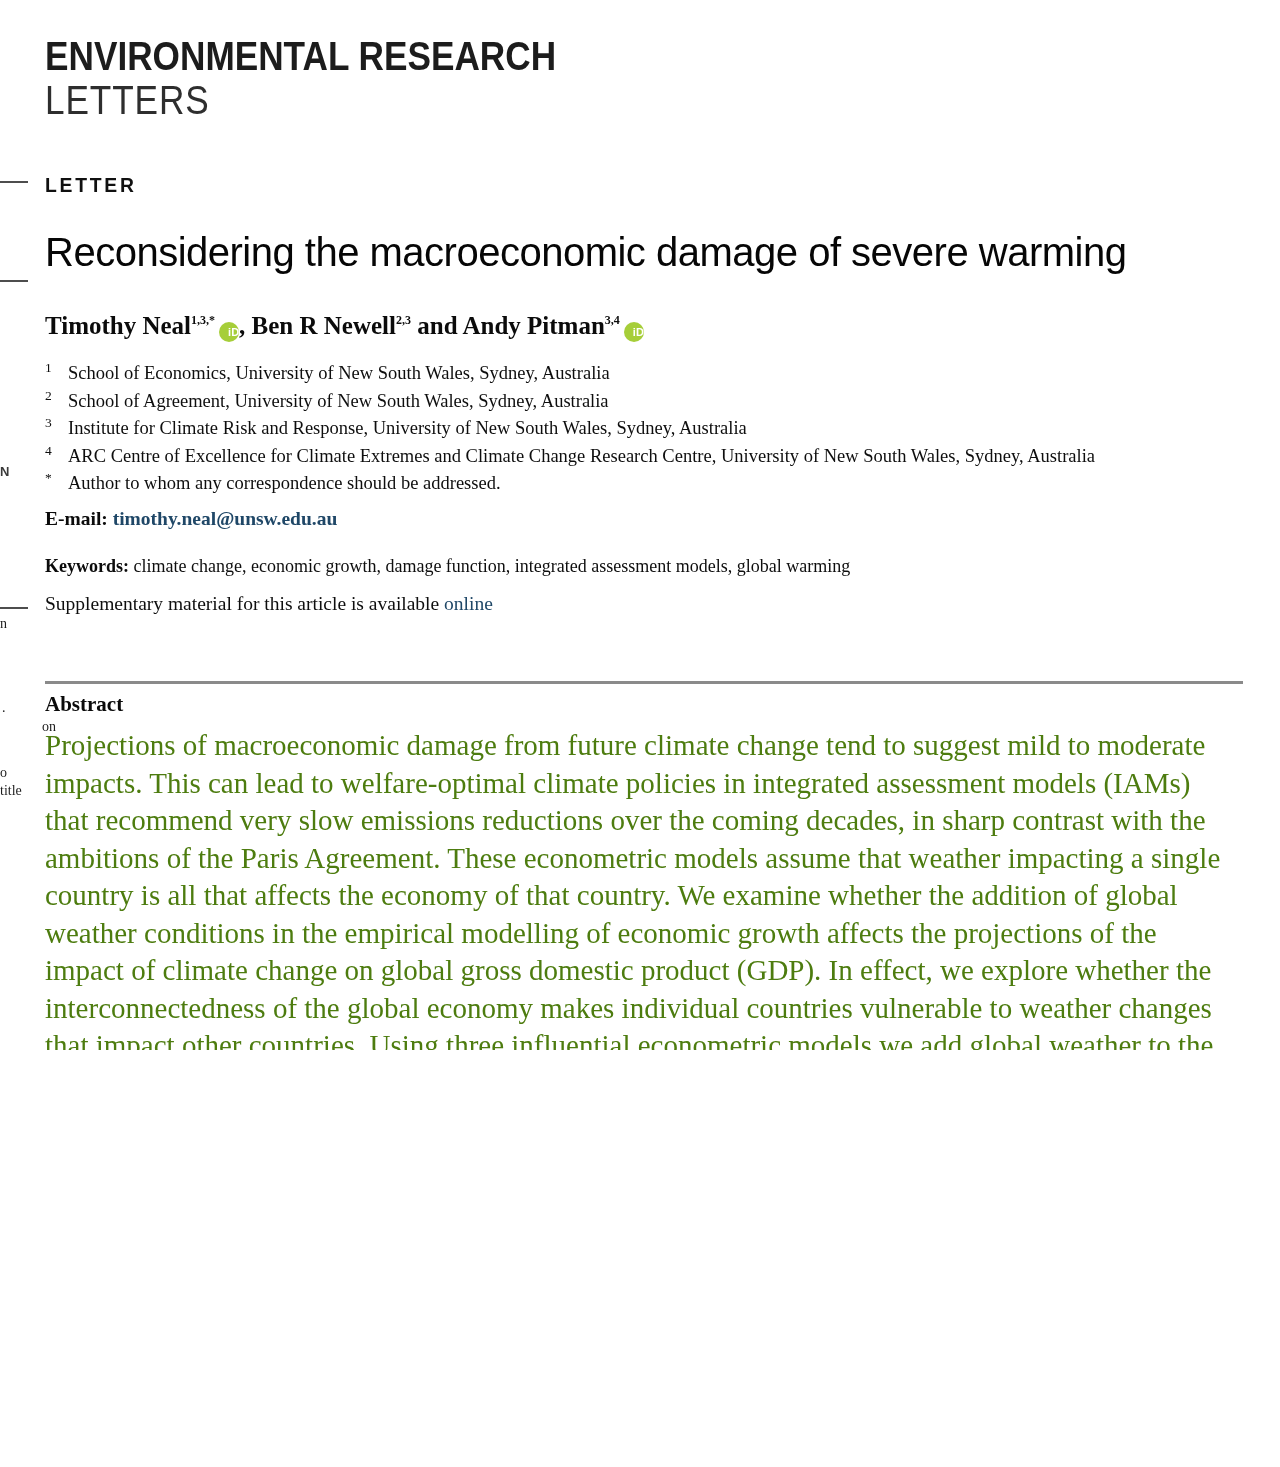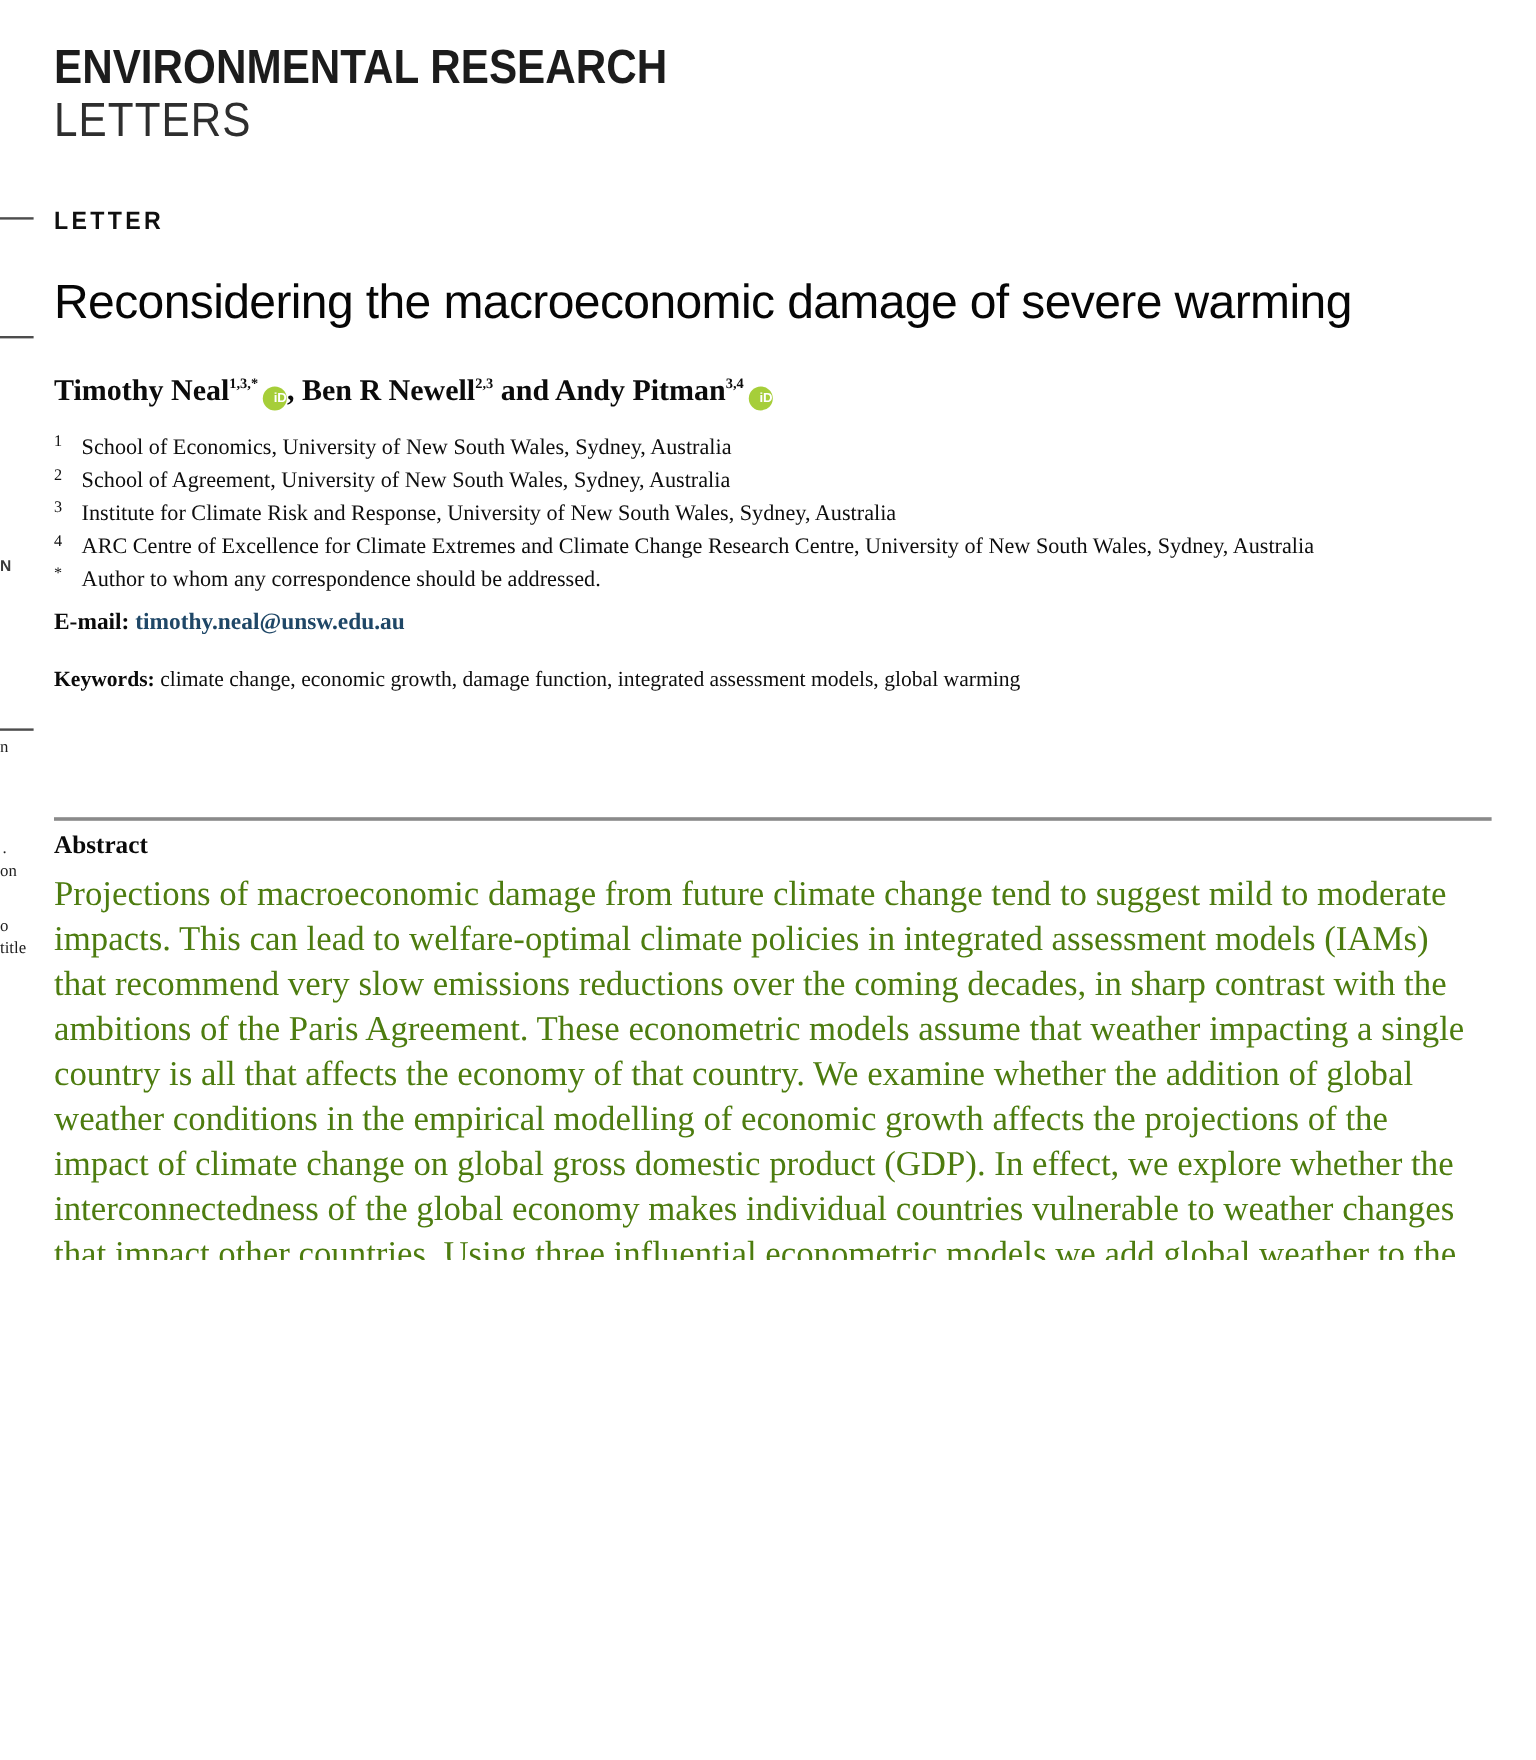--- a/index.html
+++ b/index.html
@@ -50,21 +50,21 @@
 
   
   .mfrag{position:absolute;left:0;color:#1d1d1d;}
   .mrule{position:absolute;left:0;width:28px;height:2px;background:#4d4d4d;}
   .mrule1{top:181px;}
   .mrule2{top:280px;}
   .mrule3{top:607px;}
   .mfrag-N{top:464px;font-family:"Liberation Sans",sans-serif;font-weight:700;font-size:13px;color:#3a3a3a;}
   .mfrag-n{top:616px;font-family:"Liberation Serif",serif;font-size:14px;}
   .mfrag-dot{top:700px;left:2px;font-family:"Liberation Serif",serif;font-size:14px;}
-  .mfrag-on{top:719px;font-family:"Liberation Serif",serif;font-size:14px;}
+  .mfrag-on{top:719px;font-family:"Liberation Serif",serif;font-size:14px;margin-left:42px;}
   .mfrag-o{top:765px;font-family:"Liberation Serif",serif;font-size:14px;}
   .mfrag-title{top:783px;font-family:"Liberation Serif",serif;font-size:14px;}
 </style>
 </head>
 <body>
 
 <div id="page">
 
   <div class="logo">
     <div class="logo-line1">ENVIRONMENTAL RESEARCH</div>
@@ -82,20 +82,21 @@
     <div class="affil-row"><span class="marker">2</span><span>School of Agreement, University of New South Wales, Sydney, Australia</span></div>
     <div class="affil-row"><span class="marker">3</span><span>Institute for Climate Risk and Response, University of New South Wales, Sydney, Australia</span></div>
     <div class="affil-row"><span class="marker">4</span><span>ARC Centre of Excellence for Climate Extremes and Climate Change Research Centre, University of New South Wales, Sydney, Australia</span></div>
     <div class="affil-row"><span class="marker">*</span><span>Author to whom any correspondence should be addressed.</span></div>
   </div>
 
   <div class="email-line"><span class="lbl">E-mail: </span><a href="#">timothy.neal@unsw.edu.au</a></div>
 
   <div class="kw-line"><span class="lbl">Keywords: </span><span>climate change, economic growth, damage function, integrated assessment models, global warming</span></div>
 
+  <div class="supp-line"><span>Supplementary material for this article is available </span><a href="#">online</a></div>
 
   <div class="abstract-rule-top"></div>
   <div class="abstract-heading">Abstract</div>
   <div class="abstract-body">Projections of macroeconomic damage from future climate change tend to suggest mild to moderate impacts. This can lead to welfare-optimal climate policies in integrated assessment models (IAMs) that recommend very slow emissions reductions over the coming decades, in sharp contrast with the ambitions of the Paris Agreement. These econometric models assume that weather impacting a single country is all that affects the economy of that country. We examine whether the addition of global weather conditions in the empirical modelling of economic growth affects the projections of the impact of climate change on global gross domestic product (GDP). In effect, we explore whether the interconnectedness of the global economy makes individual countries vulnerable to weather changes that impact other countries. Using three influential econometric models we add global weather to the regressions. We find that this leads to significant worsening of the projections of macroeconomic damage for given future emissions scenarios. Damage to world GDP in 2100 under SSP5-8.5, averaged across both econometric models and climate models increases from ∼11% under models without global weather to ∼40% if global weather is included. Further, we demonstrate that when the damage function used in a recent IAM is estimated from empirical models augmented with global weather conditions, they reduce the welfare-optimal amount of climate change from ∼2.7 °C to ∼1.7 °C which is consistent with the Paris Agreement targets. Our results highlight the need for econometric modelling and climate science’s understanding of extreme events to be integrated much more consistently to ensure the costs of climate change are not underestimated.</div>
   <div class="abstract-rule-bottom"></div>
 
   <div class="mrule mrule1"></div>
   <div class="mrule mrule2"></div>
   <div class="mrule mrule3"></div>
   <div class="mfrag mfrag-N">N</div>

